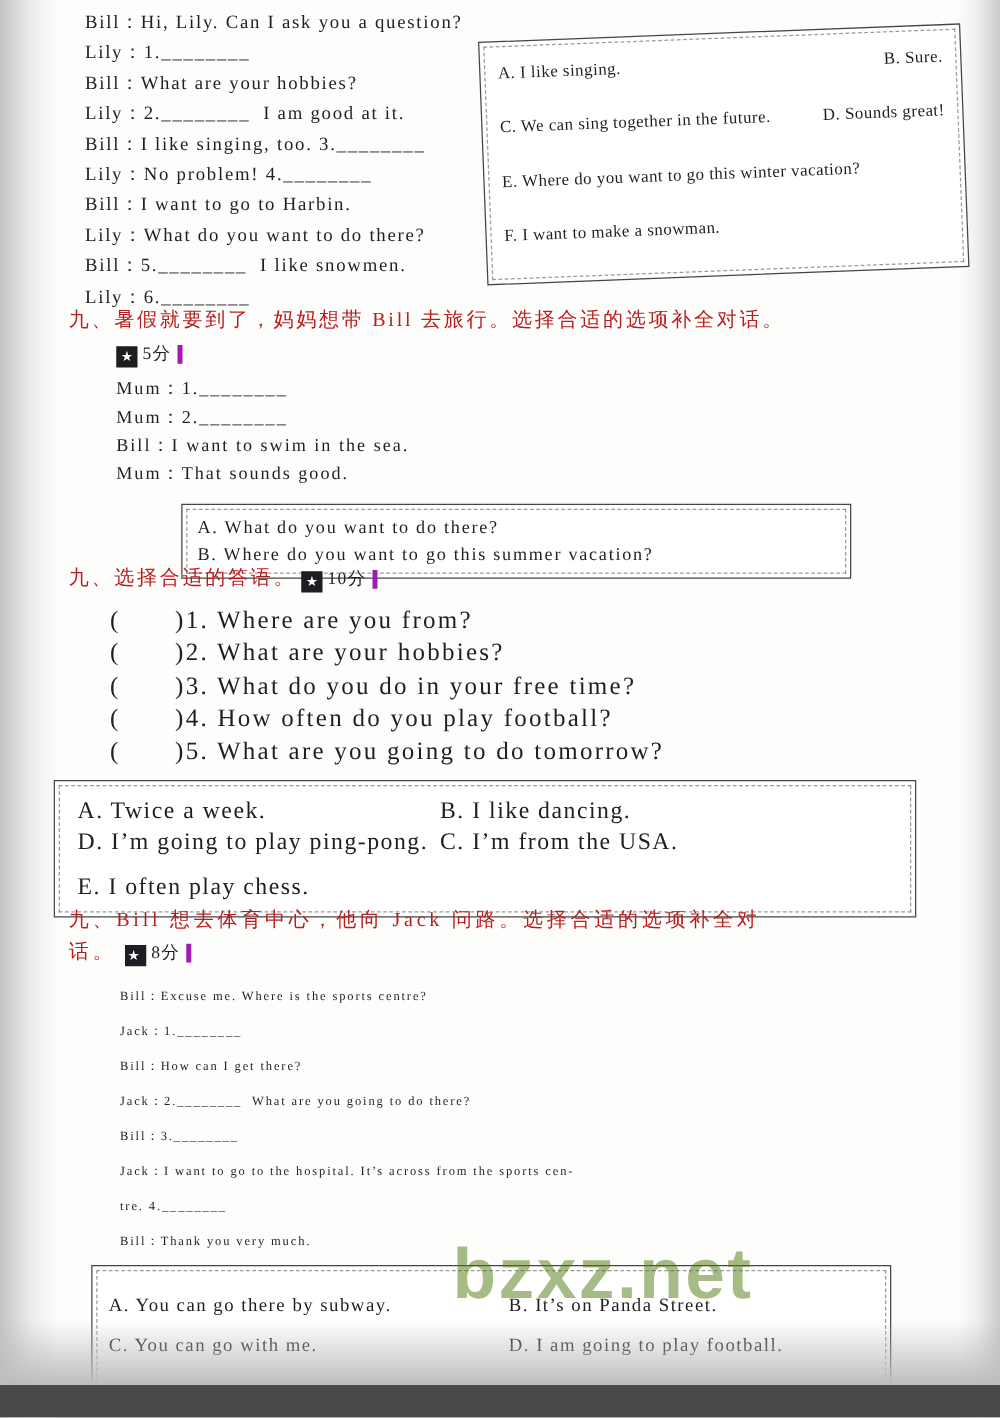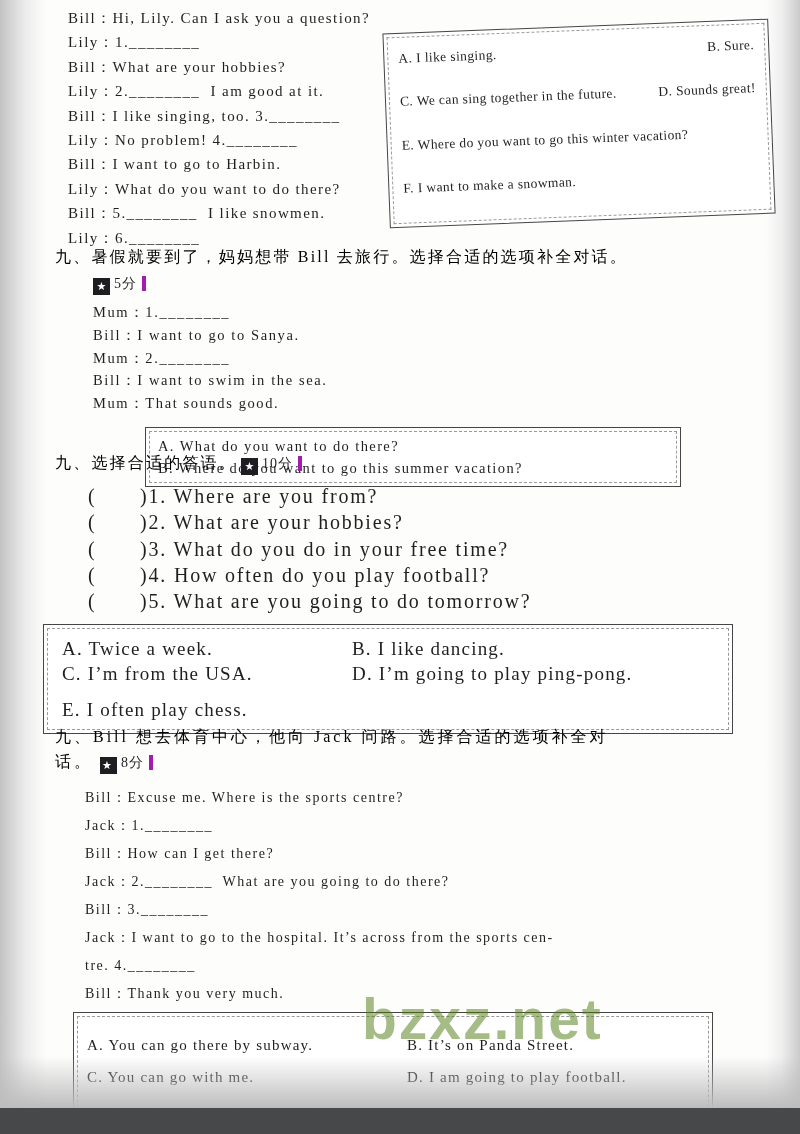--- a/index.html
+++ b/index.html
@@ -6,21 +6,21 @@
   .scan{position:relative;width:800px;height:1134px;background:#fdfdfc;overflow:hidden;
         font-family:"Liberation Serif","DejaVu Serif",serif;color:#1f1f1f}
   .edge{position:absolute;top:0;bottom:0;z-index:1;pointer-events:none}
   .edge.left{left:0;width:46px;background:linear-gradient(90deg,#c3c3c3,#ececec 55%,rgba(255,255,255,0))}
   .edge.right{right:0;width:34px;background:linear-gradient(270deg,#cbcbcb,#efefef 55%,rgba(255,255,255,0))}
   .bottom-fade{position:absolute;left:0;right:0;bottom:26px;height:52px;z-index:4;pointer-events:none;
         background:linear-gradient(180deg,rgba(185,185,185,0),#bdbdbd)}
   .bottom-bar{position:absolute;left:0;right:0;bottom:0;height:26px;background:#47484a;z-index:4}
   .content{position:absolute;inset:0;z-index:2}
   .dl{white-space:pre-wrap}
-  .red{color:#000000}
+  .red{color:#b91c1c}
   .badge{display:inline-block;background:#1d1d22;color:#fff;width:17px;height:17px;line-height:17px;
         text-align:center;font-size:11px;margin-right:4px;vertical-align:-2px;
         font-family:"DejaVu Sans",sans-serif}
   .pts{border-right:4px solid #a21caf;padding-right:5px;font-size:14px;letter-spacing:1px}
   .zig{border:1.4px solid #454545;outline:1px dashed #9a9a9a;outline-offset:-5px;background:rgba(255,255,255,.9)}
 
   .sec1{position:absolute;top:6px;left:68px;width:705px;font-size:15px;letter-spacing:1.4px}
   .sec1 .dl{line-height:24.4px}
   .optbox1{position:absolute;top:20px;left:318px;width:356px;padding:13px 14px 6px;
         transform:rotate(-2.2deg);font-size:13.5px;letter-spacing:.4px}
@@ -39,21 +39,21 @@
   .sec3 .qs{margin-left:33px;margin-top:8px;font-size:20px;letter-spacing:1.8px}
   .sec3 .dl{line-height:26.3px}
   .optbox3{margin-left:-12px;margin-top:10px;width:652px;padding:12px 18px;
         font-size:19px;letter-spacing:1.2px}
   .optbox3 .g2{display:grid;grid-template-columns:290px 1fr;row-gap:2px}
   .optbox3 .dl{line-height:23px}
   .optbox3 .last{margin-top:13px}
 
   .sec4{position:absolute;top:724px;left:55px;width:700px}
   .sec4 .title-wrap{width:580px;font-size:16px;letter-spacing:3px;line-height:25px}
-  .sec4 .dlg{margin-left:30px;margin-top:9px;font-size:14px;letter-spacing:1.5px}
+  .sec4 .dlg{margin-left:41px;margin-top:9px;font-size:10px;letter-spacing:1.5px}
   .sec4 .dl{line-height:28px}
   .optbox4{margin-left:18px;margin-top:4px;width:612px;padding:21px 13px;
         font-size:15px;letter-spacing:1.2px}
   .optbox4 .g2{display:grid;grid-template-columns:320px 1fr;row-gap:9px}
   .optbox4 .dl{line-height:23px}
 
   .watermark{position:absolute;left:362px;top:986px;z-index:3;
         font-family:"Liberation Sans","DejaVu Sans",sans-serif;font-weight:700;
         font-size:57px;letter-spacing:2px;color:#4d7c0f;opacity:.5;pointer-events:none}
 </style>
@@ -93,21 +93,20 @@
       </div>
     </div>
 
     <div class="sec2">
       <div class="h-title red">九、暑假就要到了，妈妈想带 Bill 去旅行。选择合适的选项补全对话。</div>
       <div class="pts-line">
         <span class="badge">★</span><span class="pts">5分</span>
       </div>
       <div class="dlg">
         <div class="dl">Mum：1.________</div>
-        <div class="dl">Bill：I want to go to Sanya.</div>
         <div class="dl">Mum：2.________</div>
         <div class="dl">Bill：I want to swim in the sea.</div>
         <div class="dl">Mum：That sounds good.</div>
       </div>
       <div class="optbox2 zig">
         <div class="dl">A. What do you want to do there?</div>
         <div class="dl">B. Where do you want to go this summer vacation?</div>
       </div>
     </div>
 
@@ -118,22 +117,22 @@
         <div class="dl">(　　)1. Where are you from?</div>
         <div class="dl">(　　)2. What are your hobbies?</div>
         <div class="dl">(　　)3. What do you do in your free time?</div>
         <div class="dl">(　　)4. How often do you play football?</div>
         <div class="dl">(　　)5. What are you going to do tomorrow?</div>
       </div>
       <div class="optbox3 zig">
         <div class="g2">
           <span class="dl">A. Twice a week.</span>
           <span class="dl">B. I like dancing.</span>
+          <span class="dl">D. I’m going to play ping-pong.</span>
           <span class="dl">C. I’m from the USA.</span>
-          <span class="dl">D. I’m going to play ping-pong.</span>
         </div>
         <div class="dl last">E. I often play chess.</div>
       </div>
     </div>
 
     <div class="sec4">
       <div class="title-wrap">
         <span class="red">九、Bill 想去体育中心，他向 Jack 问路。选择合适的选项补全对话。</span>
         <span class="badge">★</span><span class="pts">8分</span>
       </div>

